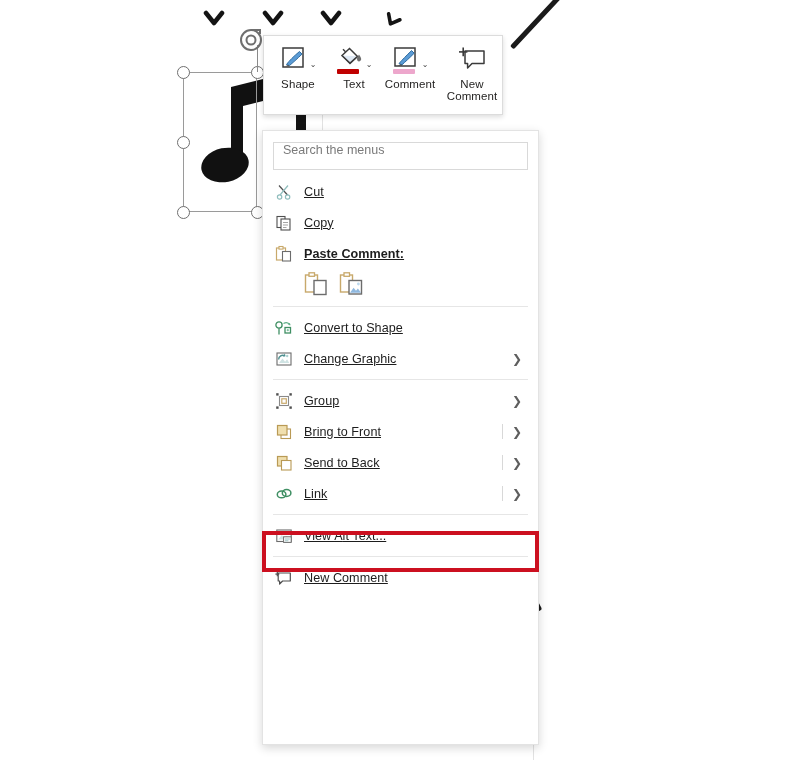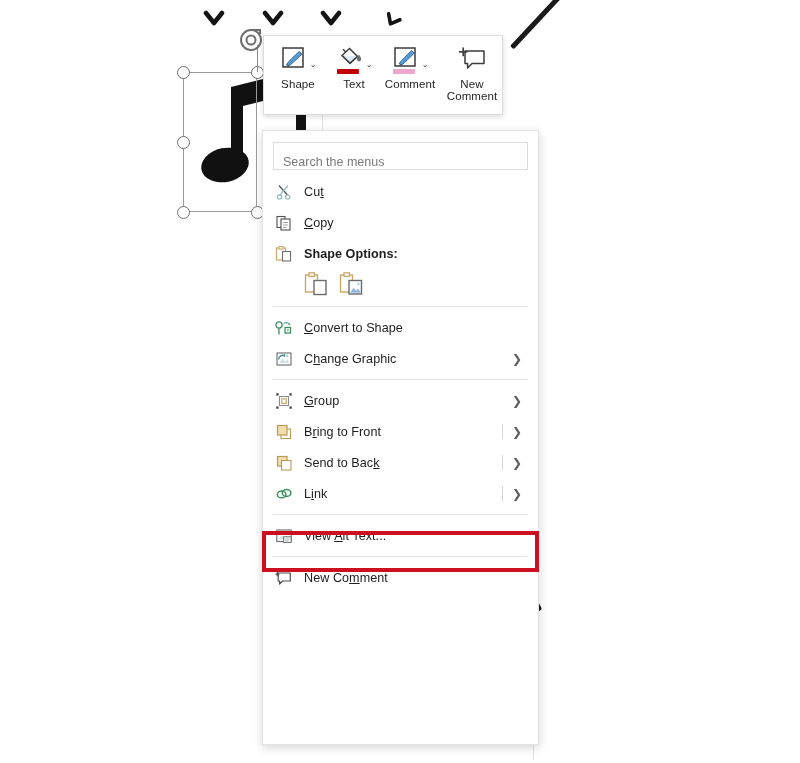--- a/index.html
+++ b/index.html
@@ -67,21 +67,21 @@
     border:1px solid #e3e3e3;
     box-shadow:0 3px 9px rgba(0,0,0,.16);
     box-sizing:border-box;
     padding:7px 0 6px 0;
   }
   .searchbox{
     margin:4px 10px 6px 10px;
     height:28px;
     border:1px solid #d9d9d9;
     box-sizing:border-box;
-    display:flex;align-items:flex-end;
+    display:flex;align-items:flex-start;
     background:#fff;
   }
   .searchbox input{
     border:0;outline:0;width:100%;
     font-family:"Liberation Sans", sans-serif;
     font-size:12.5px;color:#3b3b3b;
     padding:0 9px;background:transparent;
   }
   .searchbox input::placeholder{color:#7a7a7a;}
 
@@ -92,21 +92,21 @@
     box-sizing:border-box;
     position:relative;
     cursor:default;
   }
   .mi-ico{
     width:22px;height:22px;flex:0 0 22px;
     display:flex;align-items:center;justify-content:center;
     margin-right:9px;
   }
   .mi-lab{
-    font-size:12.6px;color:#1d1d1d;white-space:nowrap;letter-spacing:.05px;
+    font-size:12.6px;color:#1d1d1d;white-space:nowrap;letter-spacing:.05px;text-decoration:underline;
   }
   .mi-lab.bold{font-weight:bold;}
   .mi-lab u{text-decoration:underline;text-underline-offset:1px;}
   .mi-arrow{
     margin-left:auto;font-size:12px;color:#5e5e5e;padding-right:4px;line-height:1;
   }
   .mi-divbar{
     margin-left:auto;display:flex;align-items:center;gap:9px;padding-right:4px;
   }
   .mi-vrule{width:1px;height:15px;background:#d8d8d8;}
@@ -257,21 +257,21 @@
           <div class="mi-lab"><u>C</u>opy</div>
         </div>
         <div class="mi">
           <div class="mi-ico">
             <svg width="18" height="18" viewBox="0 0 18 18" xmlns="http://www.w3.org/2000/svg">
               <rect x="1.5" y="3" width="9" height="12" fill="#fff" stroke="#c8a96b" stroke-width="1.2"></rect>
               <rect x="4" y="1.5" width="4" height="2.6" fill="#fff" stroke="#c8a96b" stroke-width="1.1"></rect>
               <rect x="7.5" y="6.5" width="8" height="9.5" fill="#fff" stroke="#6c6c6c" stroke-width="1.1"></rect>
             </svg>
           </div>
-          <div class="mi-lab bold">Shape Options:</div>
+          <div class="mi-lab bold">Paste Comment:</div>
         </div>
         <div class="paste-row">
           <div class="paste-ico" title="Keep Source Formatting"><svg width="26" height="26" viewBox="0 0 26 26" xmlns="http://www.w3.org/2000/svg">
               <rect x="2.5" y="4" width="12" height="17" fill="#fff" stroke="#c8a96b" stroke-width="1.4"></rect>
               <rect x="6" y="1.8" width="5.5" height="3.5" fill="#fff" stroke="#c8a96b" stroke-width="1.3"></rect>
               <rect x="11" y="9.5" width="12" height="14" fill="#fff" stroke="#6c6c6c" stroke-width="1.4"></rect>
             </svg></div>
           <div class="paste-ico" title="Picture"><svg width="26" height="26" viewBox="0 0 26 26" xmlns="http://www.w3.org/2000/svg">
               <rect x="2.5" y="4" width="12" height="17" fill="#fff" stroke="#c8a96b" stroke-width="1.4"></rect>
               <rect x="6" y="1.8" width="5.5" height="3.5" fill="#fff" stroke="#c8a96b" stroke-width="1.3"></rect>

